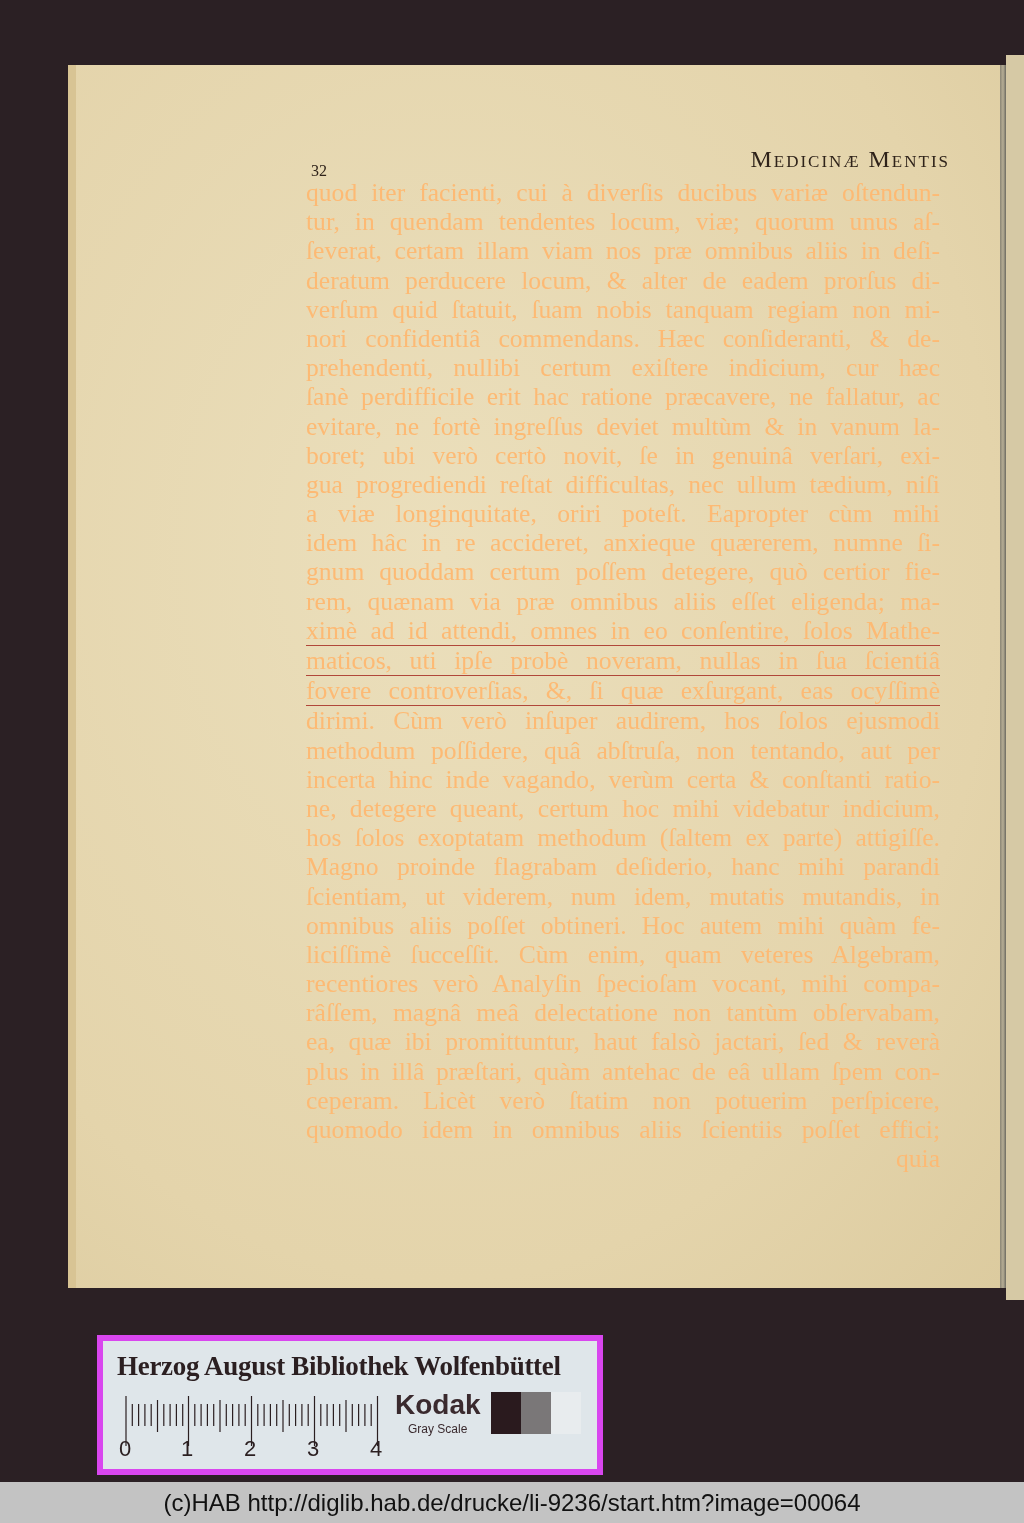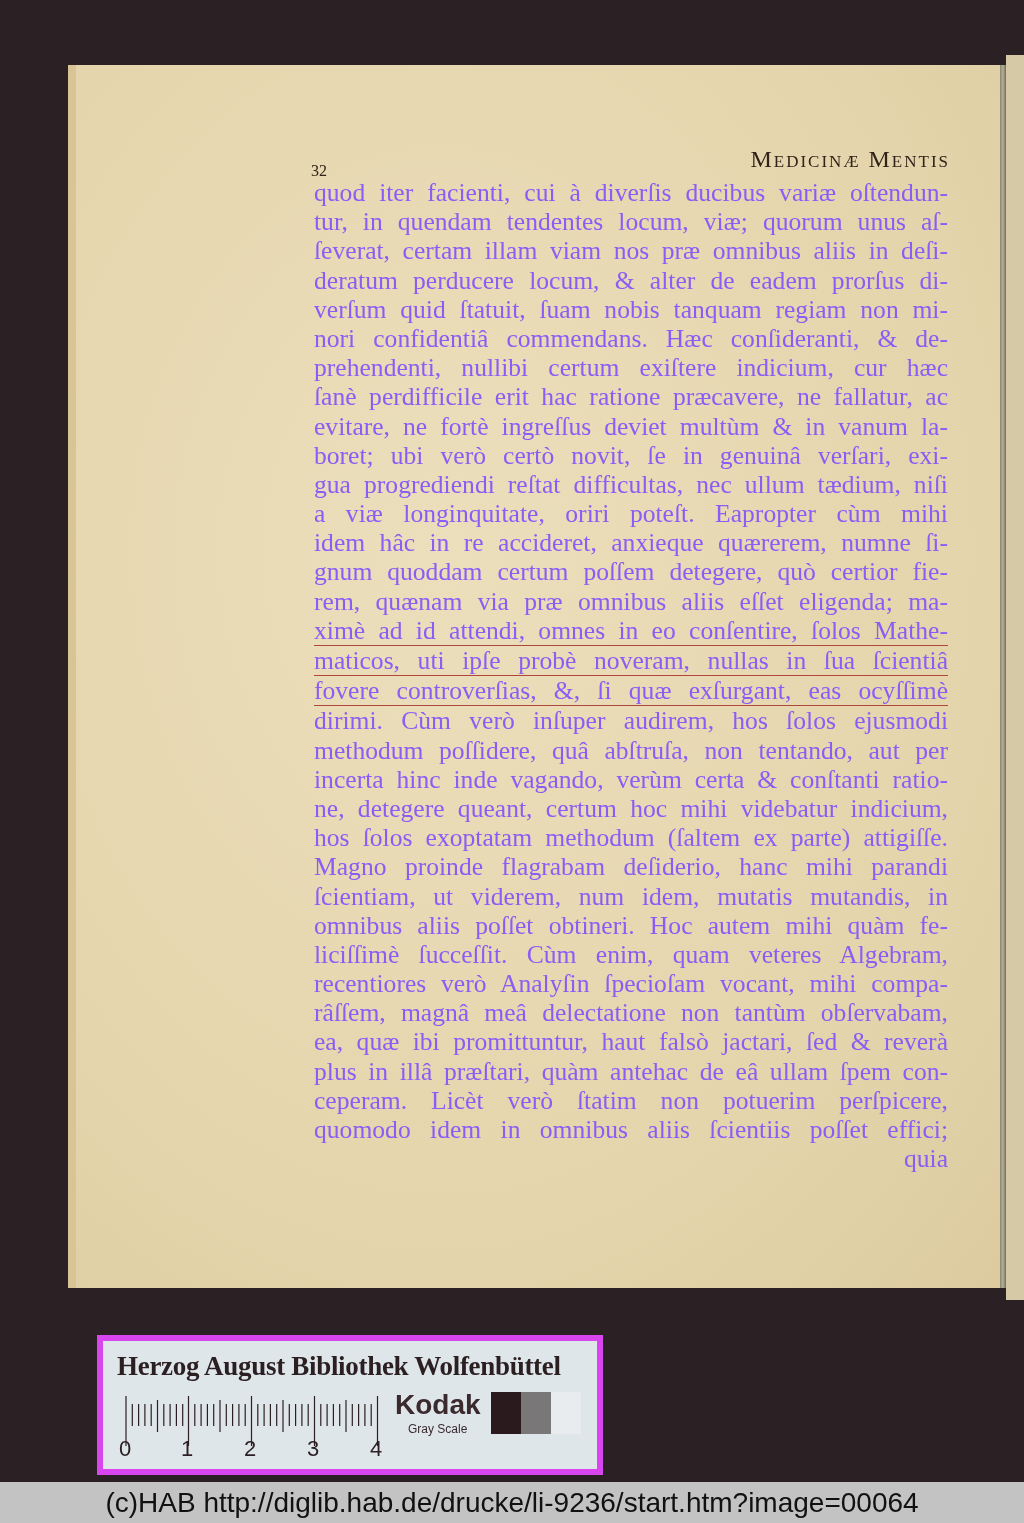--- a/index.html
+++ b/index.html
@@ -30,21 +30,21 @@
     position:absolute; left:309px; top:146px; width:641px; height:30px;
     color:#2f231a;
   }
   .folio { position:absolute; left:2px; top:16px; font-size:16px; }
   .running-title {
     position:absolute; left:0; right:0; top:0; text-align:right;
     font-size:24px; letter-spacing:2px; font-variant:small-caps;
   }
   .body-text {
     position:absolute; left:306px; top:178px; width:634px;
-    color:#8b5cf6; font-size:25.6px; line-height:29.2px;margin-left:8px;
+    color:#fdba74; font-size:25.6px; line-height:29.2px;
   }
   .line {
     white-space:nowrap; text-align:justify; text-align-last:justify;
     height:29.2px;
   }
   .line.last { text-align-last:right; }
   .u { border-bottom:1.5px solid #b0473a; }
   .label-card {
     position:absolute; left:97px; top:1335px; width:494px; height:128px;
     background:#dfe6ea; border:6px solid #d946ef;
@@ -69,21 +69,21 @@
   }
   .grayscale-label {
     position:absolute; left:305px; top:81px;
     font-family:"Liberation Sans", sans-serif; font-size:12px; color:#3a2a2e;
   }
   .swatches { position:absolute; left:388px; top:51px; height:42px; display:flex; }
   .swatch { width:30px; height:42px; }
   .footer {
     position:absolute; left:0; top:1482px; width:1024px; height:41px;
     background:#c3c3c3; color:#111;
-    font-family:"Liberation Sans", sans-serif; font-size:28px;
+    font-family:"Liberation Sans", sans-serif; font-size:24px;
     text-align:center; line-height:41px;
   }
 </style>
 </head>
 <body>
 
 <div class="backdrop"></div>
 <div class="next-page"></div>
 <div class="page"></div>
 <div class="gutter"></div>

